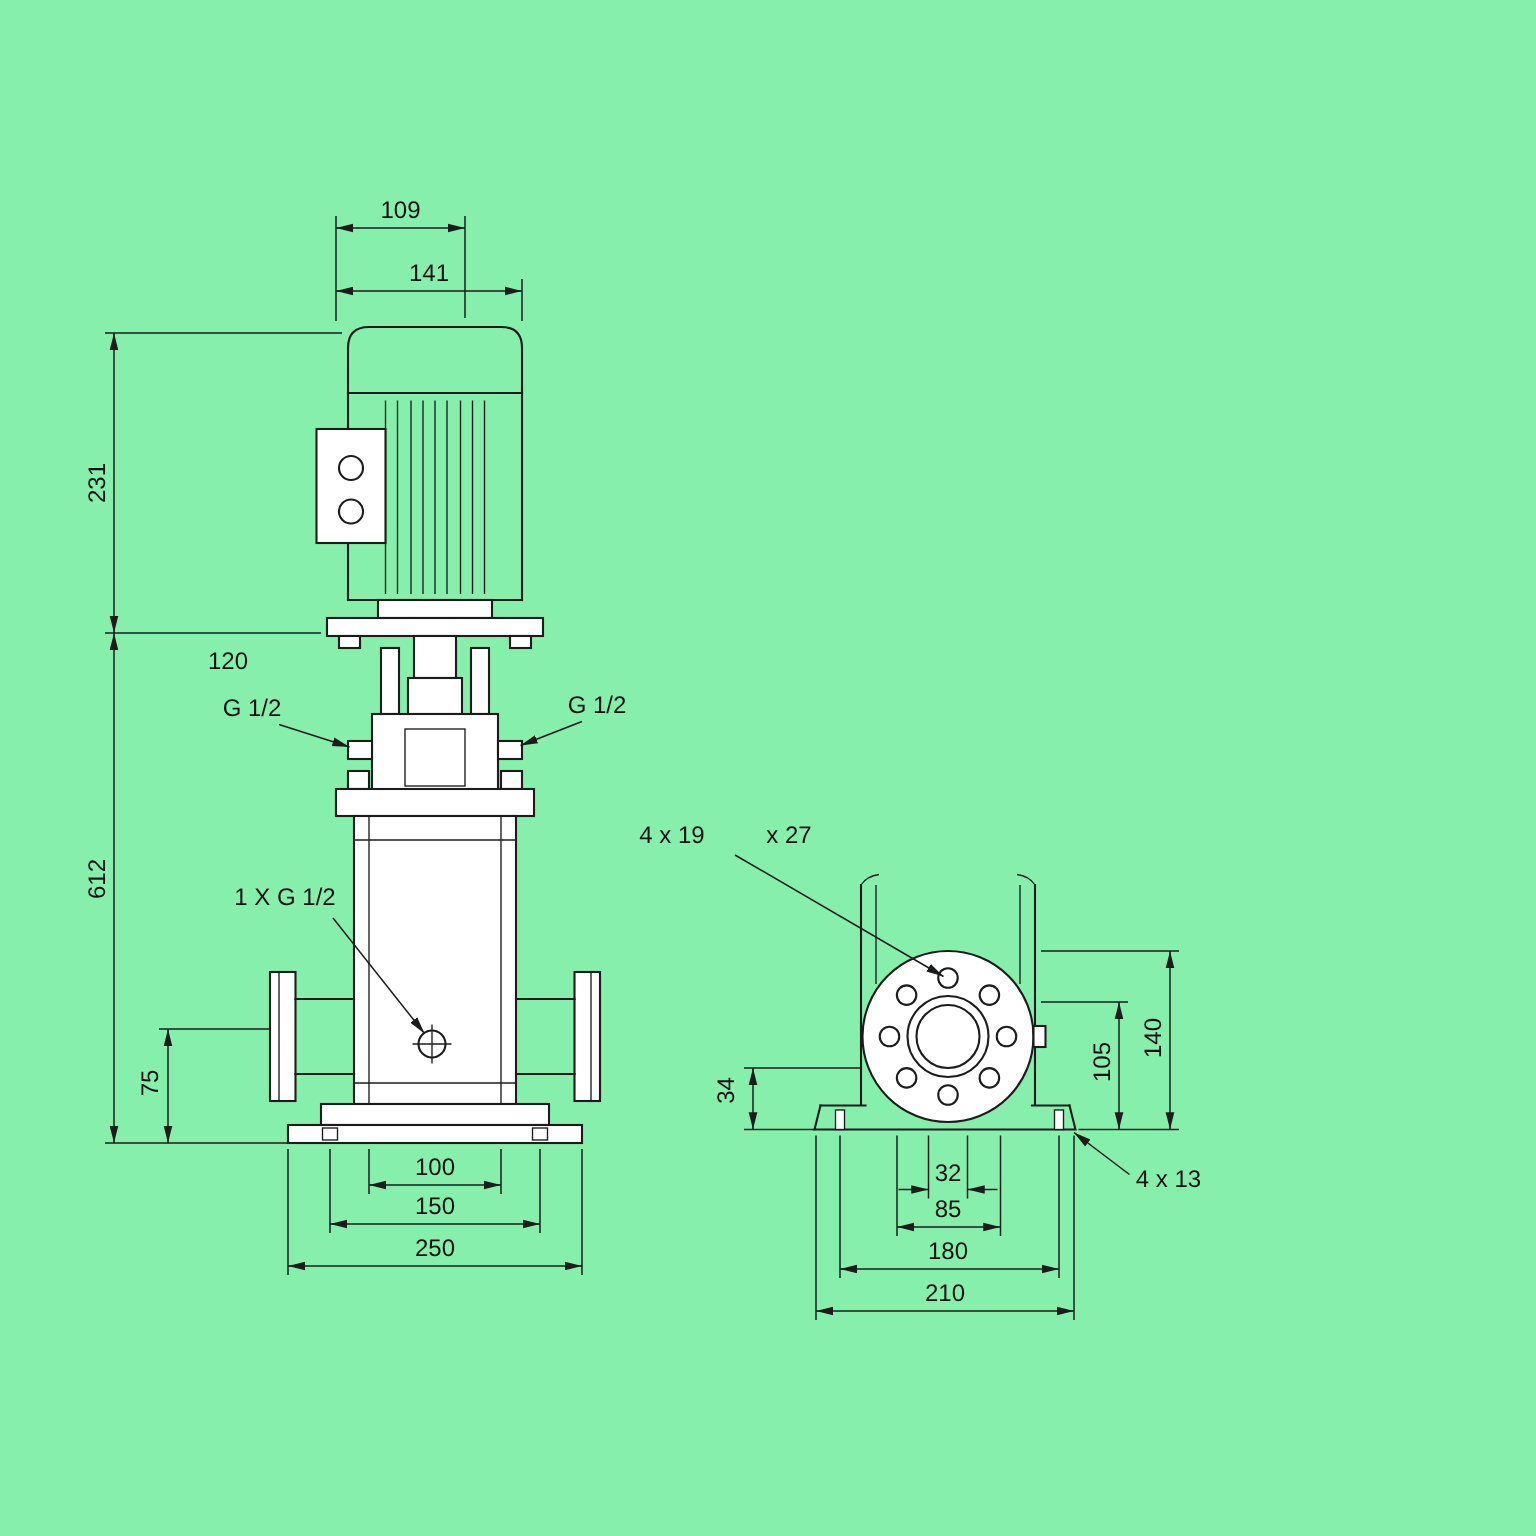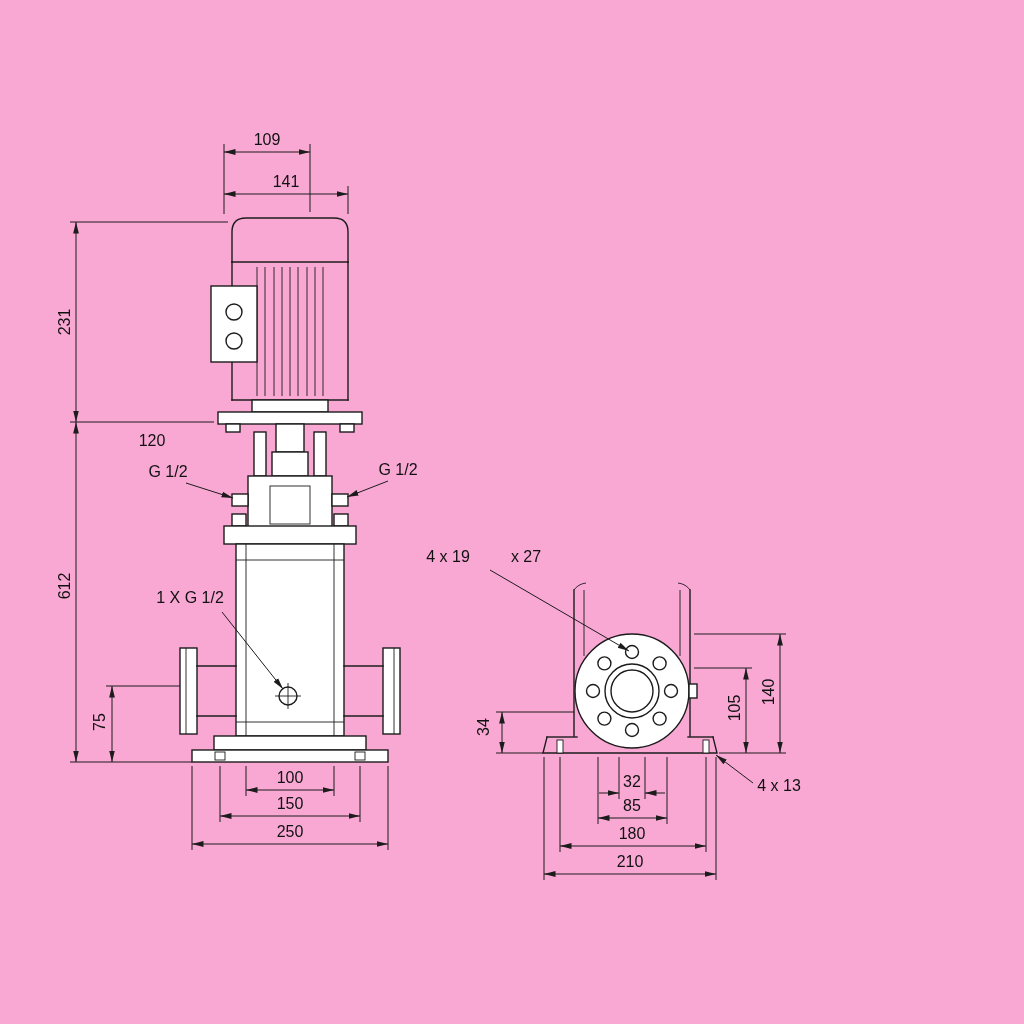--- a/index.html
+++ b/index.html
@@ -1,17 +1,17 @@
 <!DOCTYPE html>
 <html><head>
 <meta charset="utf-8">
 <style>
   html,body{margin:0;padding:0;background:#ffffff;}
   .canvas{
-    position:relative;width:1024px;height:1024px;background:#f9a8d4;
+    position:relative;width:1024px;height:1024px;background:#86efac;
     font-family:"Liberation Sans", sans-serif;overflow:hidden;
   }
   svg{display:block}
   .s  {stroke:#1c1c1c;stroke-width:1.4;fill:none;stroke-linecap:square}
   .sf {stroke:#1c1c1c;stroke-width:1.4;fill:#ffffff}
   .t  {stroke:#1c1c1c;stroke-width:0.9;fill:none}
   .tf {stroke:#1c1c1c;stroke-width:0.9;fill:#ffffff}
   .d  {stroke:#1c1c1c;stroke-width:1;fill:none}
   text.lbl{font-family:"Liberation Sans", sans-serif;font-size:16px;fill:#111111;}
   .mid{text-anchor:middle}

